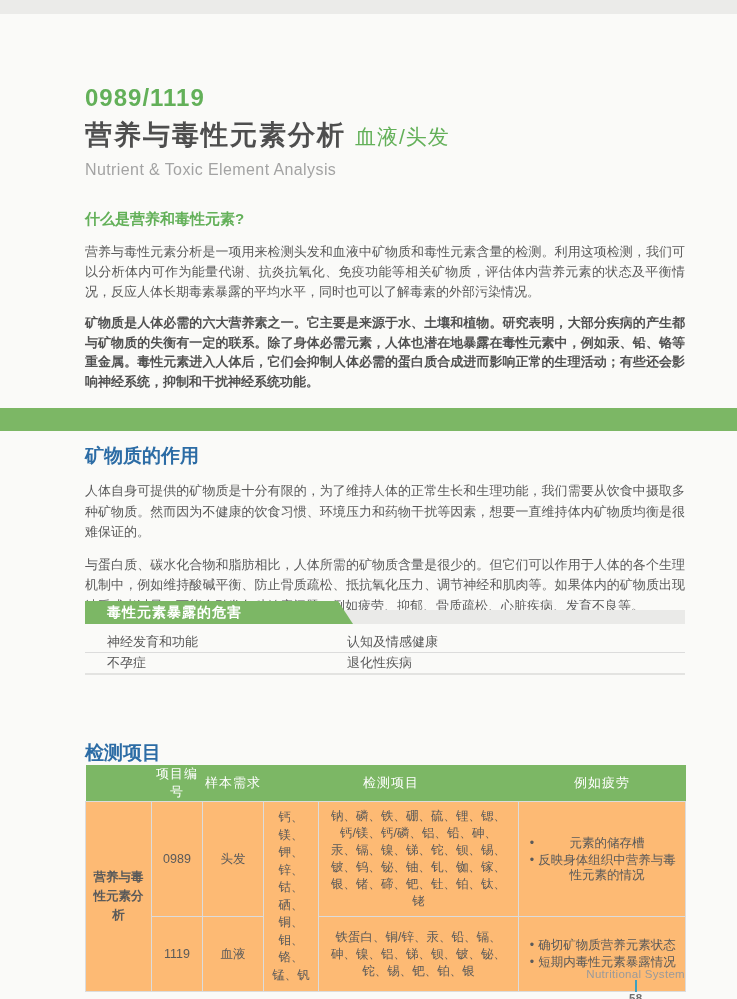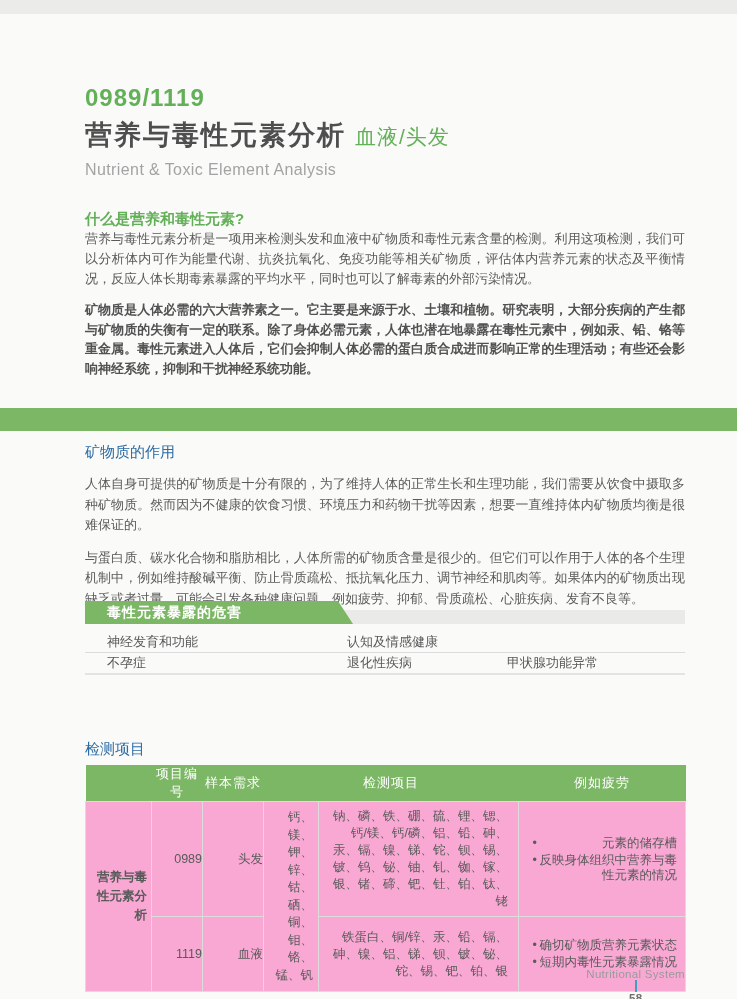--- a/index.html
+++ b/index.html
@@ -25,22 +25,22 @@
   .title-row{margin-top:5px;display:flex;align-items:baseline;}
   .title{font-size:27px;font-weight:700;color:#4e4e4e;letter-spacing:2px;}
   .title-suffix{font-size:21px;color:var(--green_text);margin-left:9px;font-weight:500;letter-spacing:1px;}
   .subtitle{margin-top:8px;font-size:16px;color:#a3a3a3;letter-spacing:.4px;}
 
   
   .sec{position:absolute;left:85px;width:600px;}
   .sec1{top:210px;}
   .sec2{top:443px;}
   .h-green{font-size:15px;font-weight:700;color:var(--green_text);}
-  .h-blue{font-size:15px;font-weight:400;color:var(--blue);}
-  .para{font-size:13px;line-height:20px;color:#5a5a5a;text-align:justify;}
+  .h-blue{font-size:19px;font-weight:700;color:var(--blue);}
+  .para{margin-top:13px;font-size:13px;line-height:20px;color:#5a5a5a;text-align:justify;}
   .para.strong{font-weight:600;color:#525252;line-height:19.5px;margin-top:11px;}
   .sec2 .para{margin-top:12px;line-height:20.5px;}
 
   .band{position:absolute;left:0;top:408px;width:737px;height:23px;background:var(--green);}
 
   
   .banner-wrap{position:absolute;left:85px;top:601px;width:600px;height:23px;}
   .banner-gray{position:absolute;left:240px;right:0;top:9px;height:14px;background:#eaeae8;}
   .banner-green{
     position:absolute;left:0;top:0;width:268px;height:23px;background:var(--green);
@@ -51,21 +51,21 @@
   .hazard-row{display:flex;height:22px;align-items:center;border-bottom:1px solid #dcdcdc;font-size:13px;color:#585858;padding-left:22px;}
   .hazard-row:last-child{border-bottom:2px solid #e3e3e1;}
   .hz-c1{width:240px;}
   .hz-c2{width:160px;}
   .hz-c3{flex:1;}
 
   
   .h-tests{position:absolute;left:85px;top:740px;}
   table.tests{position:absolute;left:85px;top:765px;width:600px;border-collapse:collapse;table-layout:fixed;}
   table.tests thead th{background:var(--green);color:#fff;font-size:13px;font-weight:500;height:25px;border:none;text-align:center;letter-spacing:1px;}
-  table.tests tbody td{border:1px solid #dcdcdc;font-size:12.5px;color:#5a5a5a;text-align:right;vertical-align:middle;background:#f9a8d4;}
+  table.tests tbody td{border:1px solid #dcdcdc;font-size:12.5px;color:#5a5a5a;text-align:center;vertical-align:middle;background:#fdba74;}
   tr.row1{height:80px;} tr.row2{height:75px;}
   .cat-cell{color:var(--green_text);font-weight:700;font-size:12.5px;line-height:19px;padding:0 4px;}
   .minerals-cell{font-size:11px;line-height:17.5px;padding:6px 5px;text-align:left;word-break:break-all;}
   .items-cell{font-size:11.5px;line-height:17px;padding:6px 10px;text-align:left;word-break:break-all;}
   .meaning-cell{padding:8px 8px;text-align:left;font-size:11px;line-height:15px;color:#5a5a5a;}
   .bullet{display:flex;margin:2px 0;}
   .bullet .dot{width:10px;flex:none;}
   .bullet .bt{flex:1;}
 
   
@@ -107,21 +107,20 @@
 </div>
 
 <div class="hazards">
   <div class="hazard-row">
     <span class="hz-c1">神经发育和功能</span>
     <span class="hz-c2">认知及情感健康</span>
   </div>
   <div class="hazard-row">
     <span class="hz-c1">不孕症</span>
     <span class="hz-c2">退化性疾病</span>
-    <span class="hz-c3">甲状腺功能异常</span>
   </div>
 </div>
 
 <div class="h-blue h-tests">检测项目</div>
 
 <table class="tests">
   <colgroup>
     <col style="width:66px">
       <col style="width:51px">
       <col style="width:61px">

